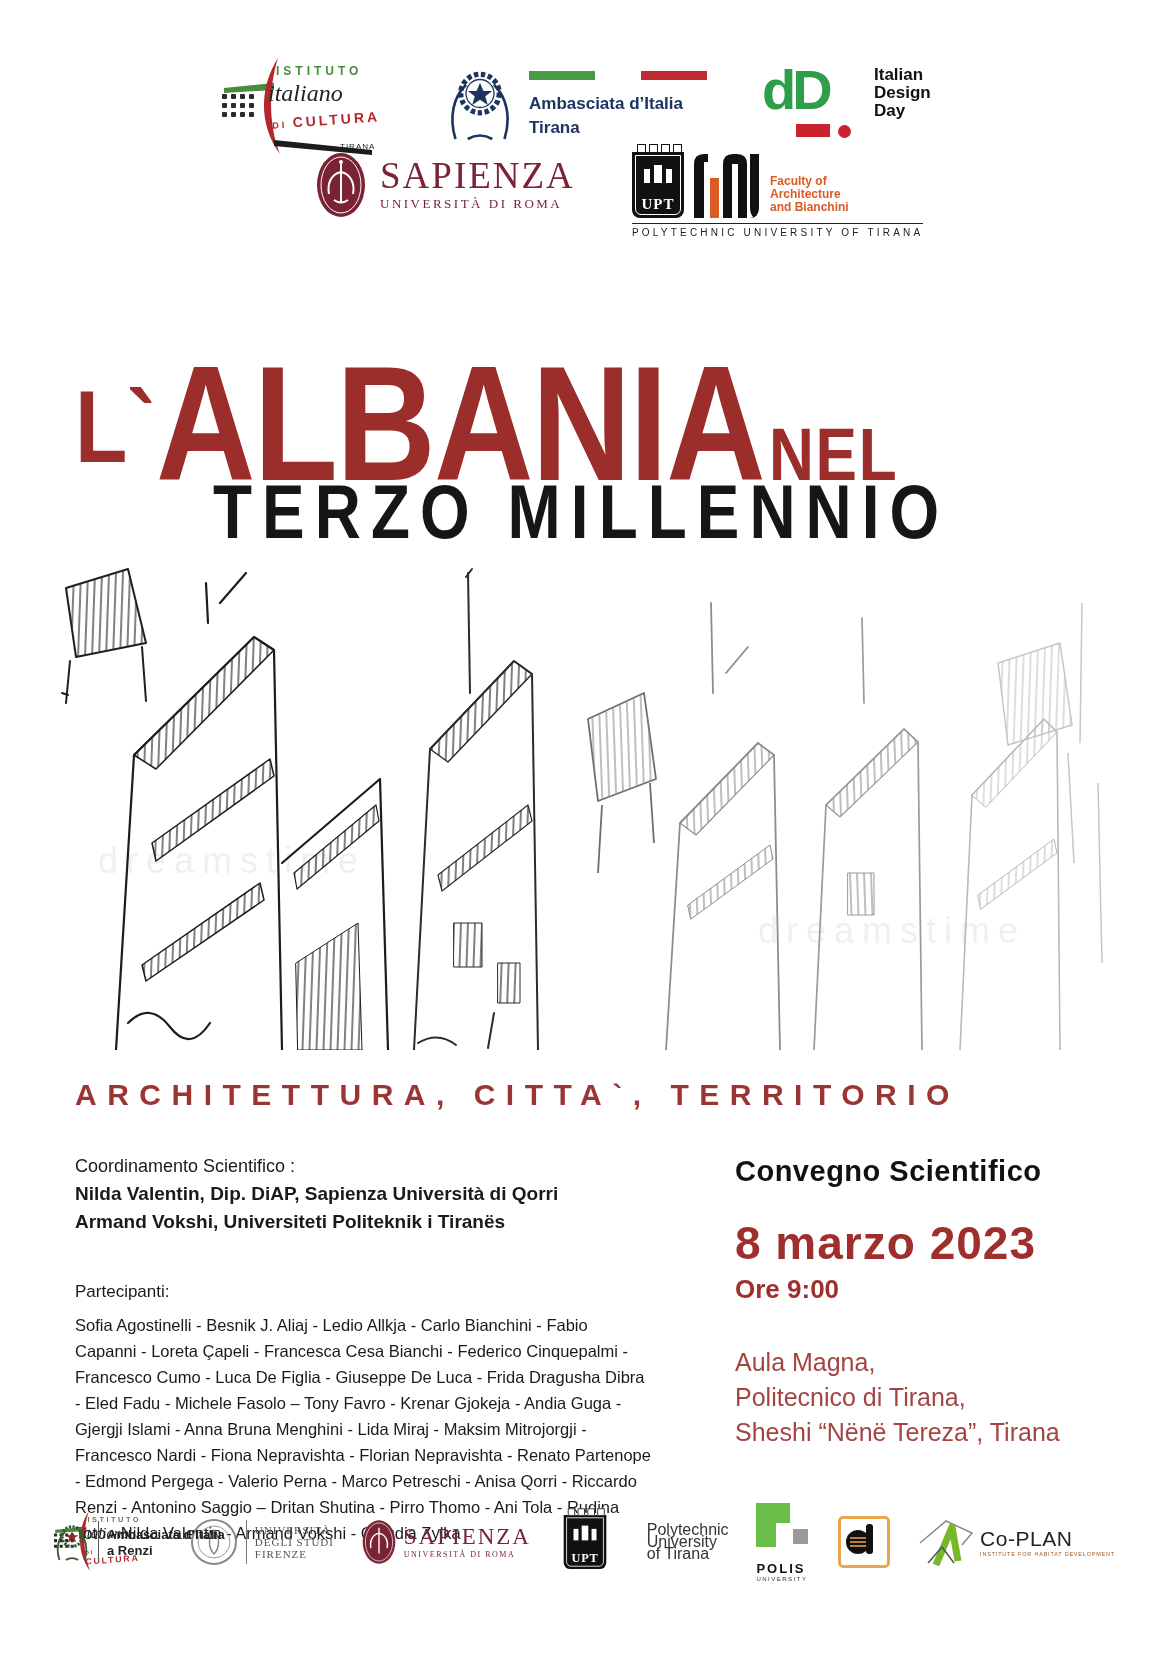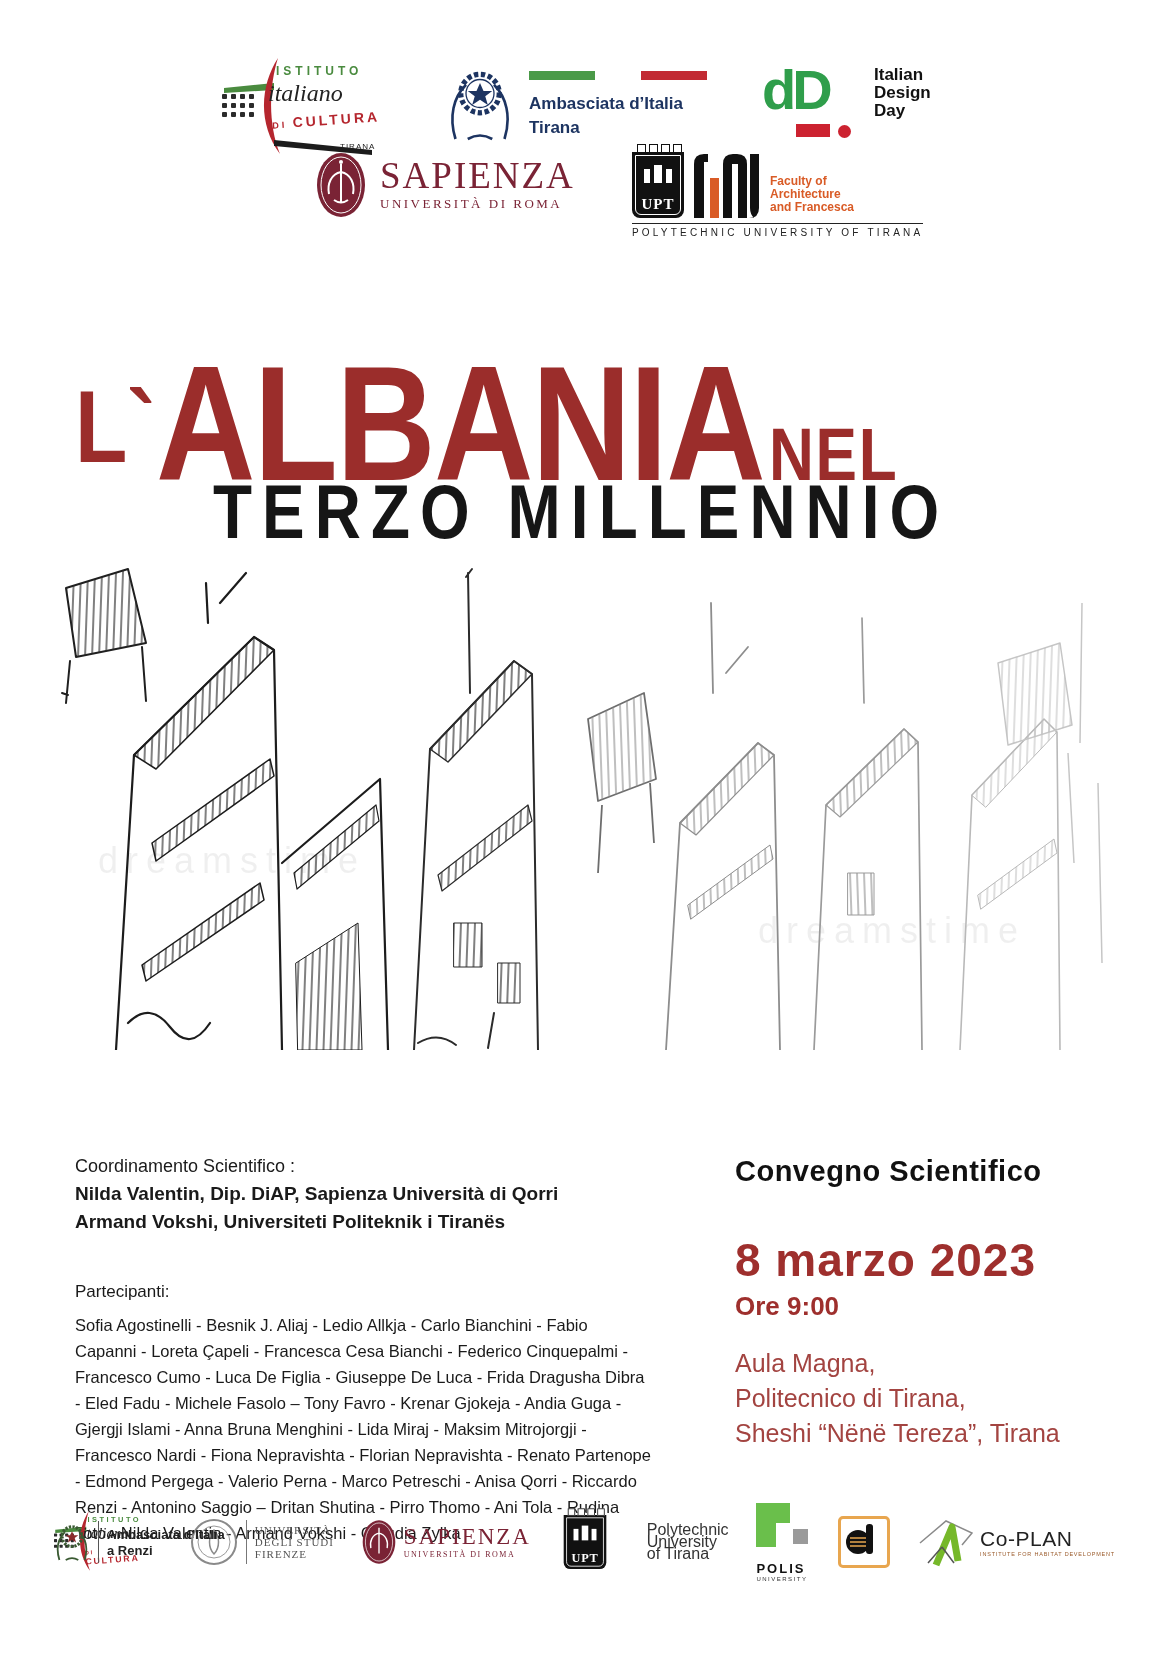--- a/index.html
+++ b/index.html
@@ -80,23 +80,23 @@
   
   .coord{position:absolute;left:75px;top:1156px;width:600px;color:#1a1a1a;}
   .coord .lbl{font-size:18px;}
   .coord .b{font-size:19px;font-weight:bold;margin-top:6px;}
   .parts{position:absolute;left:75px;top:1282px;width:578px;color:#1a1a1a;}
   .parts .lbl{font-size:17px;margin-bottom:10px;}
   .parts .list{font-size:16.5px;line-height:26px;}
 
   .event{position:absolute;left:735px;top:1155px;width:390px;}
   .event .kind{color:#111;font-weight:bold;font-size:29px;letter-spacing:0.5px;}
-  .event .date{color:#9e2f2d;font-weight:bold;font-size:46px;margin-top:45px;letter-spacing:1px;}
+  .event .date{color:#9e2f2d;font-weight:bold;font-size:46px;margin-top:28px;letter-spacing:1px;}
   .event .time{color:#9e2f2d;font-weight:bold;font-size:26px;margin-top:4px;}
-  .event .venue{color:#a34441;font-size:25px;line-height:35px;margin-top:24px;}
+  .event .venue{color:#a34441;font-size:25px;line-height:35px;margin-top:40px;}
 
   
   .footer{position:absolute;left:0;right:0;top:1492px;height:100px;display:flex;align-items:center;
           justify-content:space-between;padding:0 54px;}
   .flogo{display:flex;align-items:center;gap:8px;flex:0 0 auto;}
   .seal{border-radius:50%;}
   .firenze .txt{font-family:"Liberation Serif",serif;color:#555;font-size:11px;line-height:12px;letter-spacing:1px;}
   .vbar{width:1px;height:44px;background:#777;}
   .cattolica .txt{color:#1d3a6b;}
   .cattolica .c1{font-family:"Liberation Serif",serif;font-size:12px;font-weight:bold;}
@@ -205,21 +205,21 @@
       </div>
       <svg width="70" height="66" viewBox="0 0 70 66">
         <path d="M2,66 V12 Q2,2 12,2 H16 V10 H12 V66 Z" fill="#111"></path>
         <rect x="18" y="26" width="9" height="40" fill="#d95b26"></rect>
         <path d="M31,66 V12 Q31,2 41,2 H45 Q55,2 55,12 V66 H46 V12 H40 V66 Z" fill="#111"></path>
         <path d="M58,2 H67 V56 Q67,66 57,66 H62 Q58,62 58,56 Z" fill="#111"></path>
       </svg>
       <div class="ftxt">
         <div>Faculty of</div>
         <div>Architecture</div>
-        <div>and Francesca</div>
+        <div>and Bianchini</div>
       </div>
     </div>
     <div class="caption">POLYTECHNIC UNIVERSITY OF TIRANA</div>
   </div>
 
   <div class="titleline1">
     <span class="lap">L`</span><span class="main">ALBANIA</span><span class="nel">NEL</span>
   </div>
   <div class="titleline2">TERZO MILLENNIO</div>
 
@@ -292,20 +292,21 @@
       <polygon points="914,252 986,176 999,189 928,264" fill="url(#hL)" stroke-width="1"></polygon>
       <polygon points="920,352 996,296 999,310 923,366" fill="url(#hL)" stroke-width="1"></polygon>
     </g>
     <g stroke="#c6c6c6" fill="none" stroke-width="1.5" stroke-linejoin="round">
       <polygon points="940,120 1002,100 1014,182 950,202"></polygon>
       <polygon points="940,120 1002,100 1014,182 950,202" fill="url(#hL)" stroke="none"></polygon>
       <path d="M1024,60 L1022,200 M1010,210 L1016,320 M1040,240 L1044,420"></path>
     </g>
   </svg>
 
+  <div class="subtitle">ARCHITETTURA, CITTA`, TERRITORIO</div>
 
   <div class="coord">
     <div class="lbl">Coordinamento Scientifico :</div>
     <div class="b">Nilda Valentin, Dip. DiAP, Sapienza Università di Qorri</div>
     <div class="b">Armand Vokshi, Universiteti Politeknik i Tiranës</div>
   </div>
 
   <div class="parts">
     <div class="lbl">Partecipanti:</div>
     <div class="list">Sofia Agostinelli - Besnik J. Aliaj - Ledio Allkja - Carlo Bianchini - Fabio Capanni - Loreta Çapeli - Francesca Cesa Bianchi -  Federico Cinquepalmi - Francesco Cumo - Luca De Figlia - Giuseppe De Luca - Frida Dragusha Dibra - Eled Fadu - Michele Fasolo – Tony Favro - Krenar Gjokeja - Andia Guga - Gjergji Islami - Anna Bruna Menghini - Lida Miraj - Maksim Mitrojorgji - Francesco Nardi - Fiona Nepravishta - Florian Nepravishta - Renato Partenope - Edmond Pergega - Valerio Perna - Marco Petreschi - Anisa Qorri - Riccardo Renzi - Antonino Saggio – Dritan Shutina - Pirro Thomo - Ani Tola -  Rudina Toto - Nilda Valentin - Armand Vokshi - Claudia Zylka</div>

